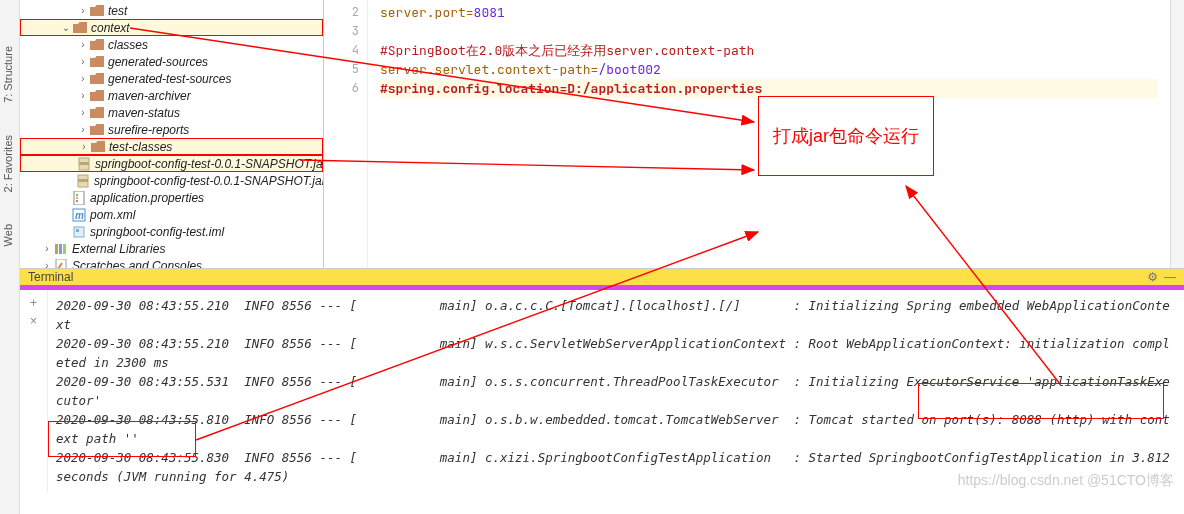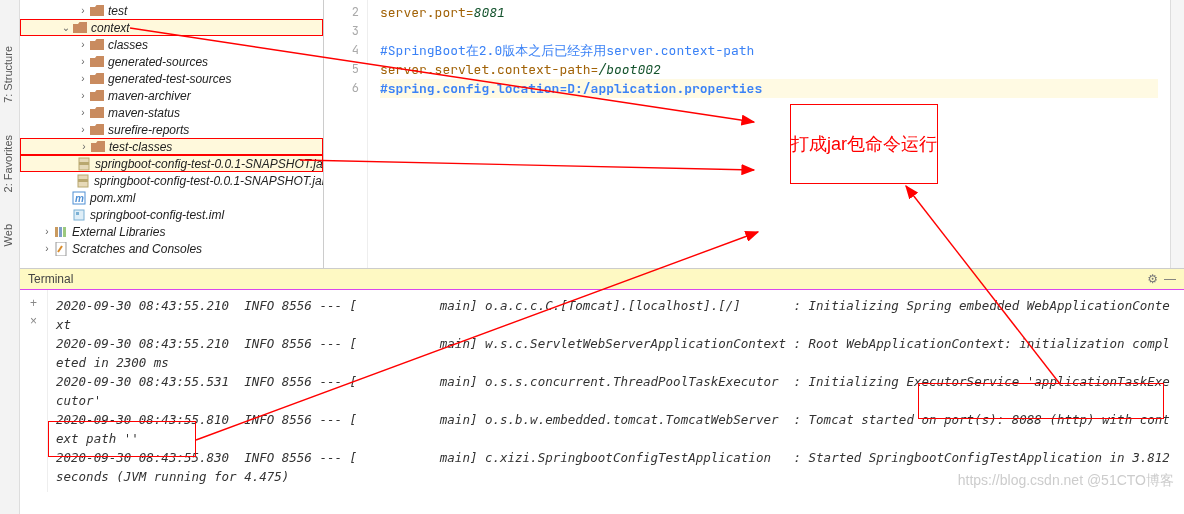--- a/index.html
+++ b/index.html
@@ -14,26 +14,26 @@
   .file-icon { width: 14px; height: 14px; margin-right: 4px; display: inline-block; }
   .label { color: #222; font-style: italic; }
   .ind-1 { padding-left: 20px; }
   .ind-2 { padding-left: 38px; }
   .ind-3 { padding-left: 56px; }
   .red-box { border: 1.5px solid #ff0000; }
   .editor { flex: 1; display: flex; background: #fff; position: relative; }
   .gutter { width: 44px; text-align: right; padding-right: 8px; background: #fff; border-right: 1px solid #eee; color: #aaa; font-family: "JetBrains Mono", Consolas, monospace; font-size: 12px; line-height: 19px; padding-top: 3px; }
   .code { flex: 1; padding: 3px 12px; font-family: "JetBrains Mono", Consolas, monospace; font-size: 13px; line-height: 19px; position: relative; }
   .code .kw { color: #a16207; }
-  .code .val { color: #14532d; font-style: italic; }
-  .code .cmt { color: #3b82f6; font-weight: normal; }
+  .code .val { color: #6d28d9; }
+  .code .cmt { color: #b91c1c; font-weight: normal; }
   .code .bold { font-weight: bold; }
   .code .hl-line { background: #fffae3; display: block; }
   .right-strip { width: 14px; background: #f5f5f5; border-left: 1px solid #ddd; }
-  .terminal-bar { height: 22px; background: #fef9c3; border-top: 1px solid #ccc; border-bottom: 1px solid #d946ef; display: flex; align-items: center; padding: 0 8px; justify-content: space-between; }
+  .terminal-bar { height: 22px; background: #fde047; border-top: 1px solid #ccc; border-bottom: 5px solid #d946ef; display: flex; align-items: center; padding: 0 8px; justify-content: space-between; }
   .terminal-bar .title { color: #444; }
   .terminal-bar .tools { display: flex; gap: 6px; color: #777; }
   .terminal { display: flex; height: 202px; }
   .term-gutter { width: 28px; background: #fff; border-right: 1px solid #eee; padding-top: 6px; }
   .term-gutter div { text-align: center; color: #888; height: 18px; cursor: pointer; }
   .term-body { flex: 1; padding: 6px 8px; font-family: Consolas, monospace; font-size: 12.5px; line-height: 19px; color: #333; white-space: pre-wrap; word-break: break-all; overflow: hidden; font-style: italic; }
   .left-tabs { position: absolute; left: 0; top: 0; width: 20px; height: 514px; background: #f3f3f3; border-right: 1px solid #ddd; }
   .left-tabs .tab { writing-mode: vertical-rl; transform: rotate(180deg); font-size: 11px; color: #555; padding: 6px 2px; cursor: pointer; }
   .main-area { margin-left: 20px; }
   .annotation-box { position: absolute; border: 1.5px solid #ff0000; color: #ff0000; font-size: 18px; display: flex; align-items: center; justify-content: center; pointer-events: none; }
@@ -145,20 +145,32 @@
         </div>
         <div class="tree-row ind-3">
           <span class="arrow"></span>
           <span class="file-icon">
             <svg width="14" height="14">
               <rect x="2" y="1" width="10" height="12" fill="#e6d9b8" stroke="#b9a870"></rect>
               <rect x="2" y="5" width="10" height="3" fill="#b9a870"></rect>
             </svg>
           </span>
           <span class="label">springboot-config-test-0.0.1-SNAPSHOT.jar.original</span>
+        </div>
+        <div class="tree-row ind-2">
+          <span class="arrow"></span>
+          <span class="file-icon">
+            <svg width="14" height="14">
+              <rect x="2" y="0" width="10" height="14" fill="#fff" stroke="#888"></rect>
+              <circle cx="5" cy="4" r="1" fill="#5aa02c"></circle>
+              <circle cx="5" cy="7" r="1" fill="#d98c2c"></circle>
+              <circle cx="5" cy="10" r="1" fill="#c94f4f"></circle>
+            </svg>
+          </span>
+          <span class="label">application.properties</span>
         </div>
         <div class="tree-row ind-2">
           <span class="arrow"></span>
           <span class="file-icon">
             <svg width="14" height="14">
               <rect x="1" y="1" width="12" height="12" fill="#fff" stroke="#4f8fd4"></rect>
               <text x="3" y="11" font-size="10" fill="#4f8fd4" font-family="Arial" font-style="italic" font-weight="bold">m</text>
             </svg>
           </span>
           <span class="label">pom.xml</span>
@@ -227,21 +239,21 @@
       <div>×</div>
     </div>
     <div class="term-body" id="termbody">2020-09-30 08:43:55.210  INFO 8556 --- [           main] o.a.c.c.C.[Tomcat].[localhost].[/]       : Initializing Spring embedded WebApplicationContext
 2020-09-30 08:43:55.210  INFO 8556 --- [           main] w.s.c.ServletWebServerApplicationContext : Root WebApplicationContext: initialization completed in 2300 ms
 2020-09-30 08:43:55.531  INFO 8556 --- [           main] o.s.s.concurrent.ThreadPoolTaskExecutor  : Initializing ExecutorService 'applicationTaskExecutor'
 2020-09-30 08:43:55.810  INFO 8556 --- [           main] o.s.b.w.embedded.tomcat.TomcatWebServer  : Tomcat started on port(s): 8088 (http) with context path ''
 2020-09-30 08:43:55.830  INFO 8556 --- [           main] c.xizi.SpringbootConfigTestApplication   : Started SpringbootConfigTestApplication in 3.812 seconds (JVM running for 4.475)</div>
   </div>
 </div>
 
-<div class="annotation-box" style="left:758px; top:104px; width:148px; height:80px;margin-left:32px;">
+<div class="annotation-box" style="left:758px; top:96px; width:176px; height:80px;">
   <span>打成jar包命令运行</span>
 </div>
 
 <div class="annotation-box" style="left:48px; top:421px; width:148px; height:36px;"></div>
 <div class="annotation-box" style="left:918px; top:383px; width:246px; height:36px;"></div>
 
 <svg class="arrow-svg" style="left:0;top:0;" width="1184" height="514">
   <defs>
     <marker id="ah" markerWidth="10" markerHeight="8" refX="9" refY="4" orient="auto">
       <polygon points="0 0, 10 4, 0 8" fill="#ff0000"></polygon>

